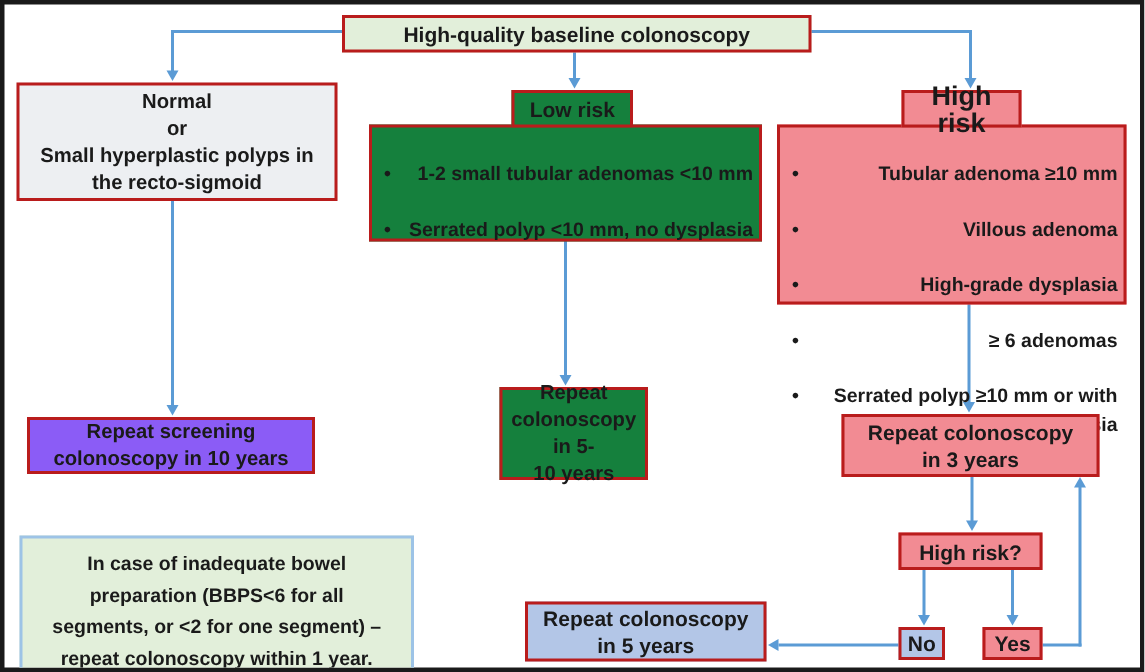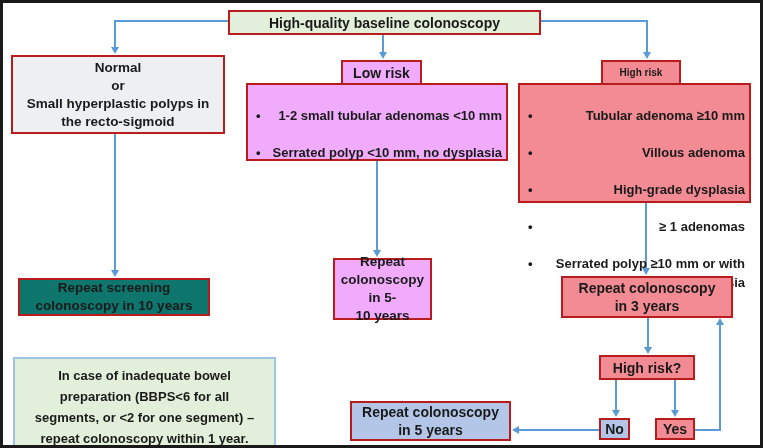--- a/index.html
+++ b/index.html
@@ -24,25 +24,25 @@
     line-height: 18px;
     display: flex;
     align-items: center;
     justify-content: center;
     text-align: center;
     white-space: pre-line;
     z-index: 2;
   }
 
   .bg-green    { background: #e2efda; }
-  .bg-blue     { background: #f0abfc; }
+  .bg-blue     { background: #15803d; }
   .bg-pink     { background: #f28b93; }
   .bg-lavender { background: #b3c6e7; }
   .bg-gray     { background: #edeff2; }
-  .bg-offwhite { background: #0f766e; }
+  .bg-offwhite { background: #8b5cf6; }
 
   .detail {
     display: block;
     text-align: right;
     padding: 3px 4px 3px 6px;
     z-index: 1;
   }
   .li {
     position: relative;
     padding-left: 12px;
@@ -139,29 +139,29 @@
 
   <div class="box bg-blue" style="left:338px; top:57px; width:81px; height:25px; font-size:14px;">
     <span>Low risk</span>
   </div>
 
   <div class="box bg-blue detail" style="left:243px; top:80px; width:262px; height:78px;">
     <div class="li">1-2 small tubular adenomas &lt;10 mm</div>
     <div class="li">Serrated polyp &lt;10 mm, no dysplasia</div>
   </div>
 
-  <div class="box bg-pink" style="left:598px; top:57px; width:80px; height:25px; font-size:10px;">
+  <div class="box bg-pink" style="left:598px; top:57px; width:80px; height:25px; font-size:18px;">
     <span>High risk</span>
   </div>
 
   <div class="box bg-pink detail" style="left:515px; top:80px; width:233px; height:120px;">
     <div class="li">Tubular adenoma ≥10 mm</div>
     <div class="li">Villous adenoma</div>
     <div class="li">High-grade dysplasia</div>
-    <div class="li">≥ 1 adenomas</div>
+    <div class="li">≥ 6 adenomas</div>
     <div class="li">Serrated polyp ≥10 mm or with dysplasia</div>
   </div>
 
   <div class="box bg-offwhite" style="left:15px; top:275px; width:192px; height:38px;">
     <span>Repeat screening
 colonoscopy in 10 years</span>
   </div>
 
   <div class="box bg-blue" style="left:330px; top:255px; width:99px; height:62px;">
     <span>Repeat

